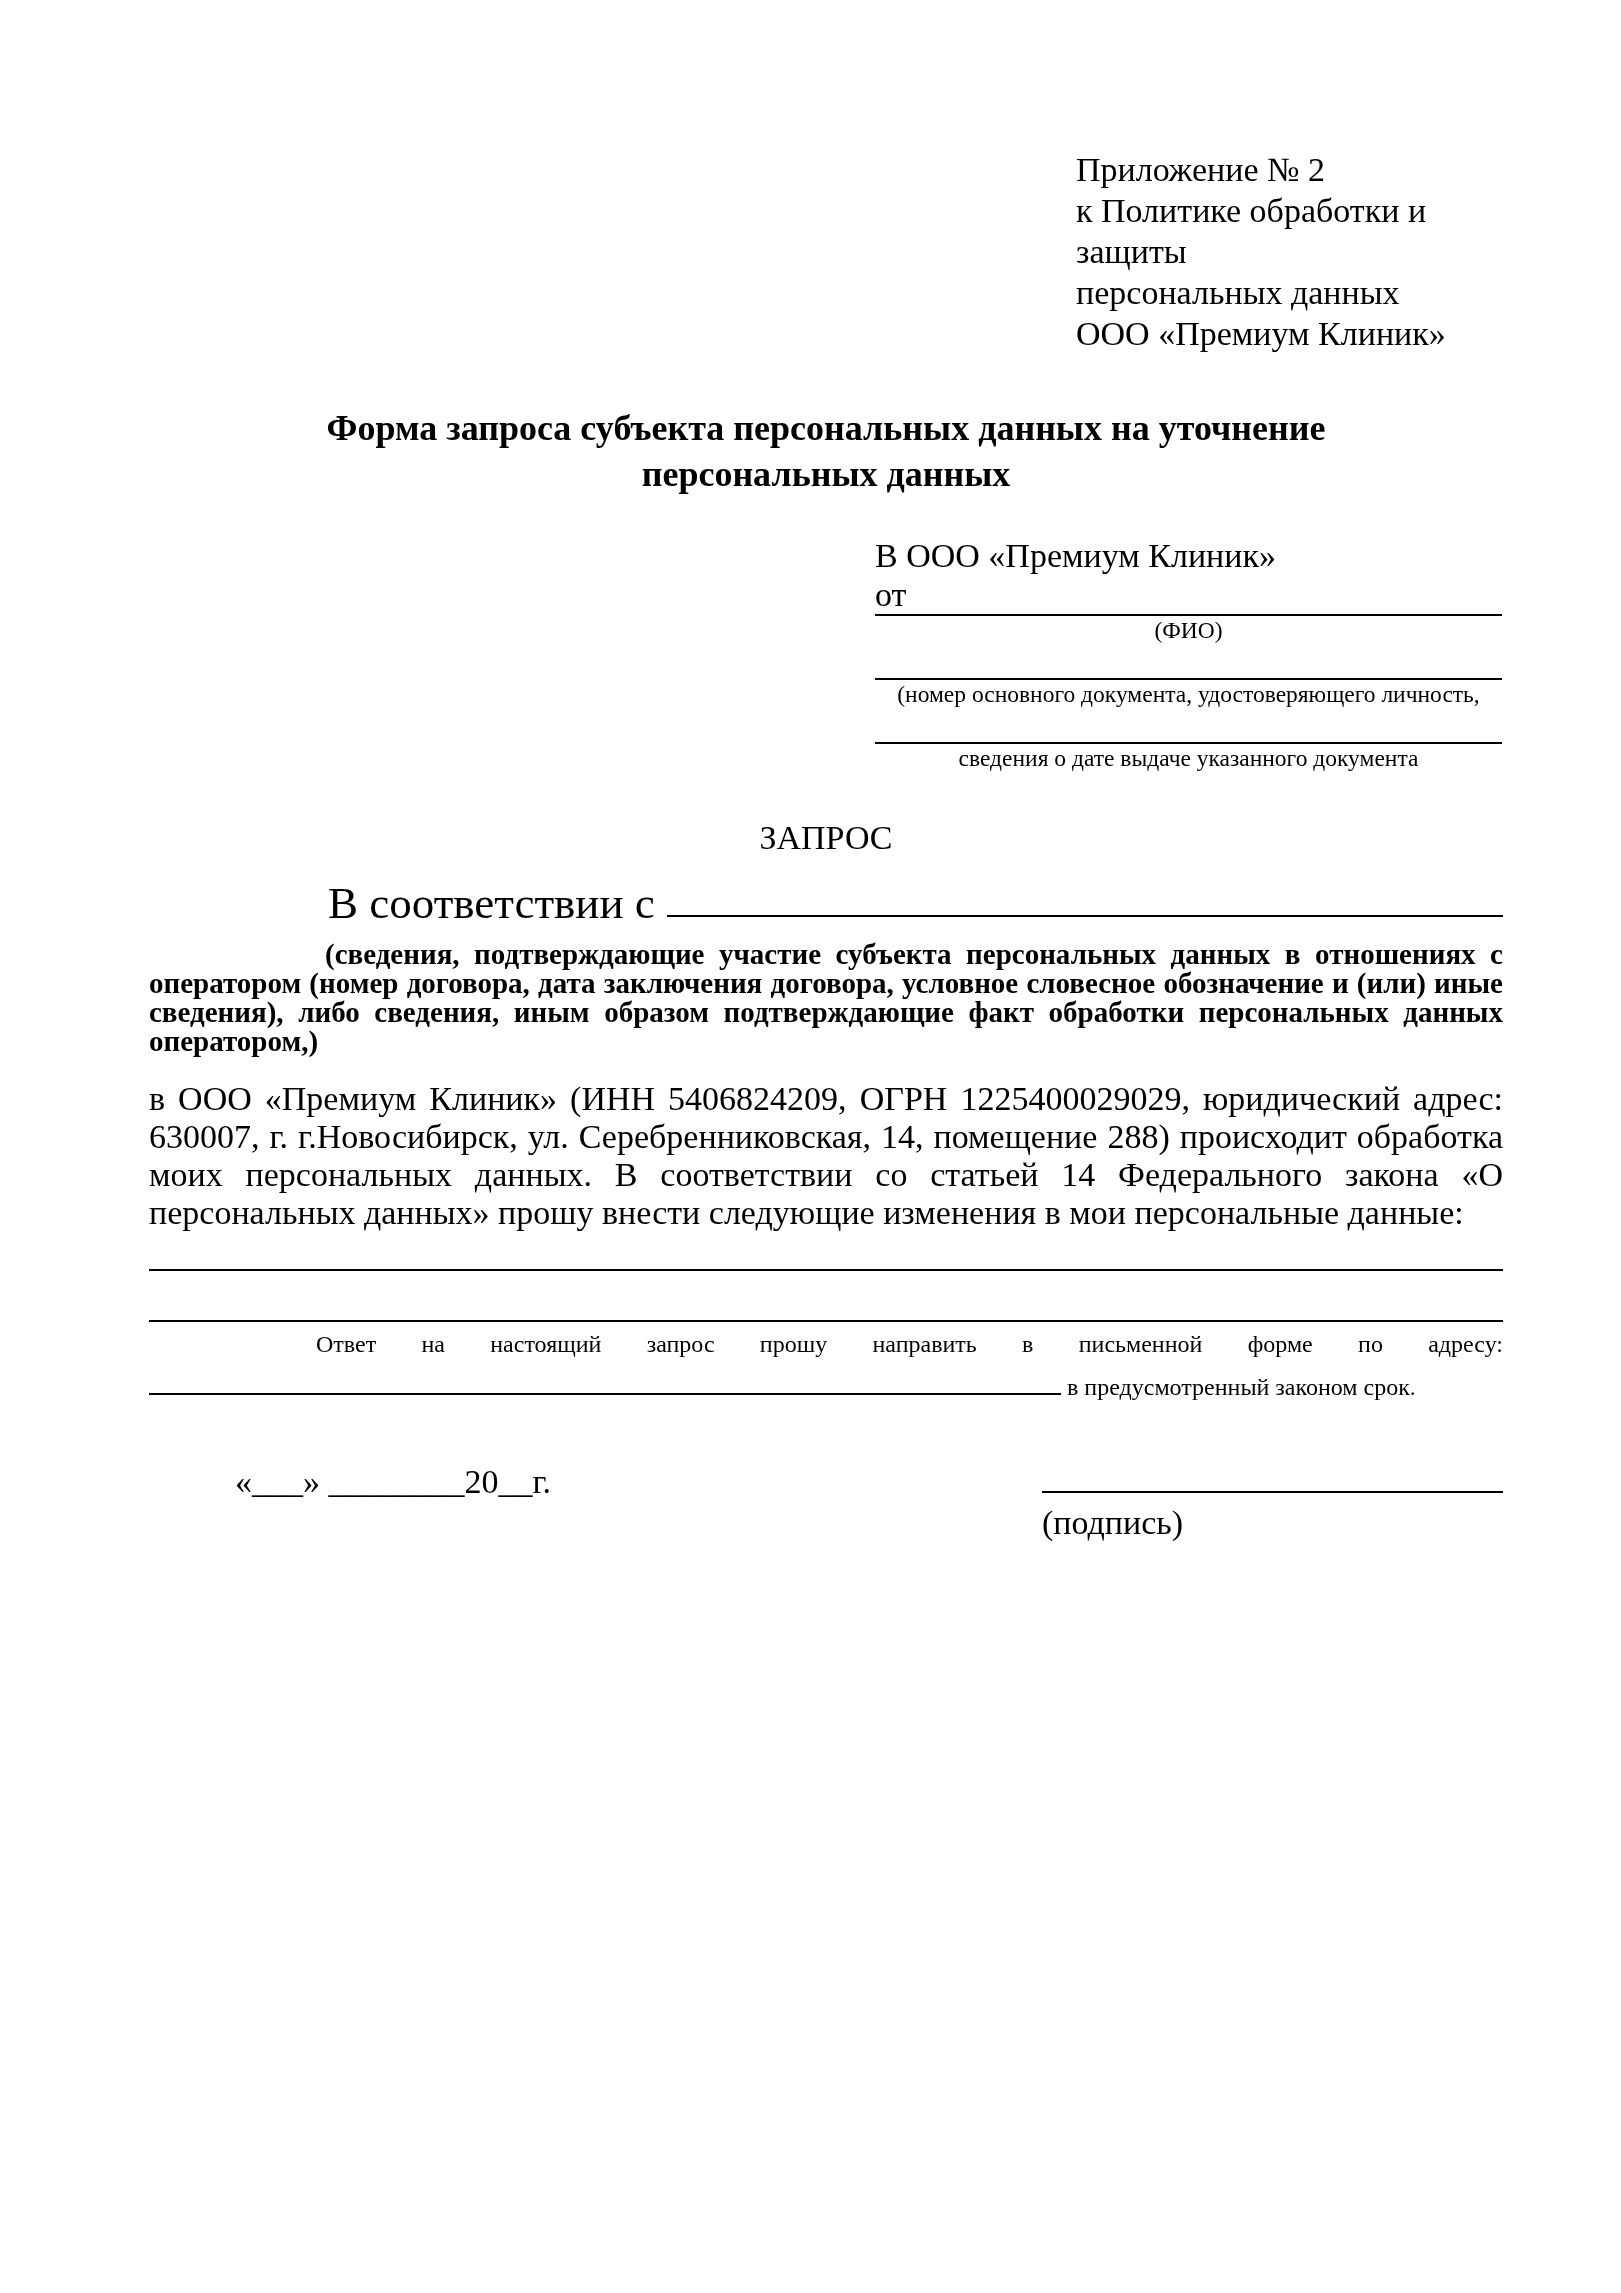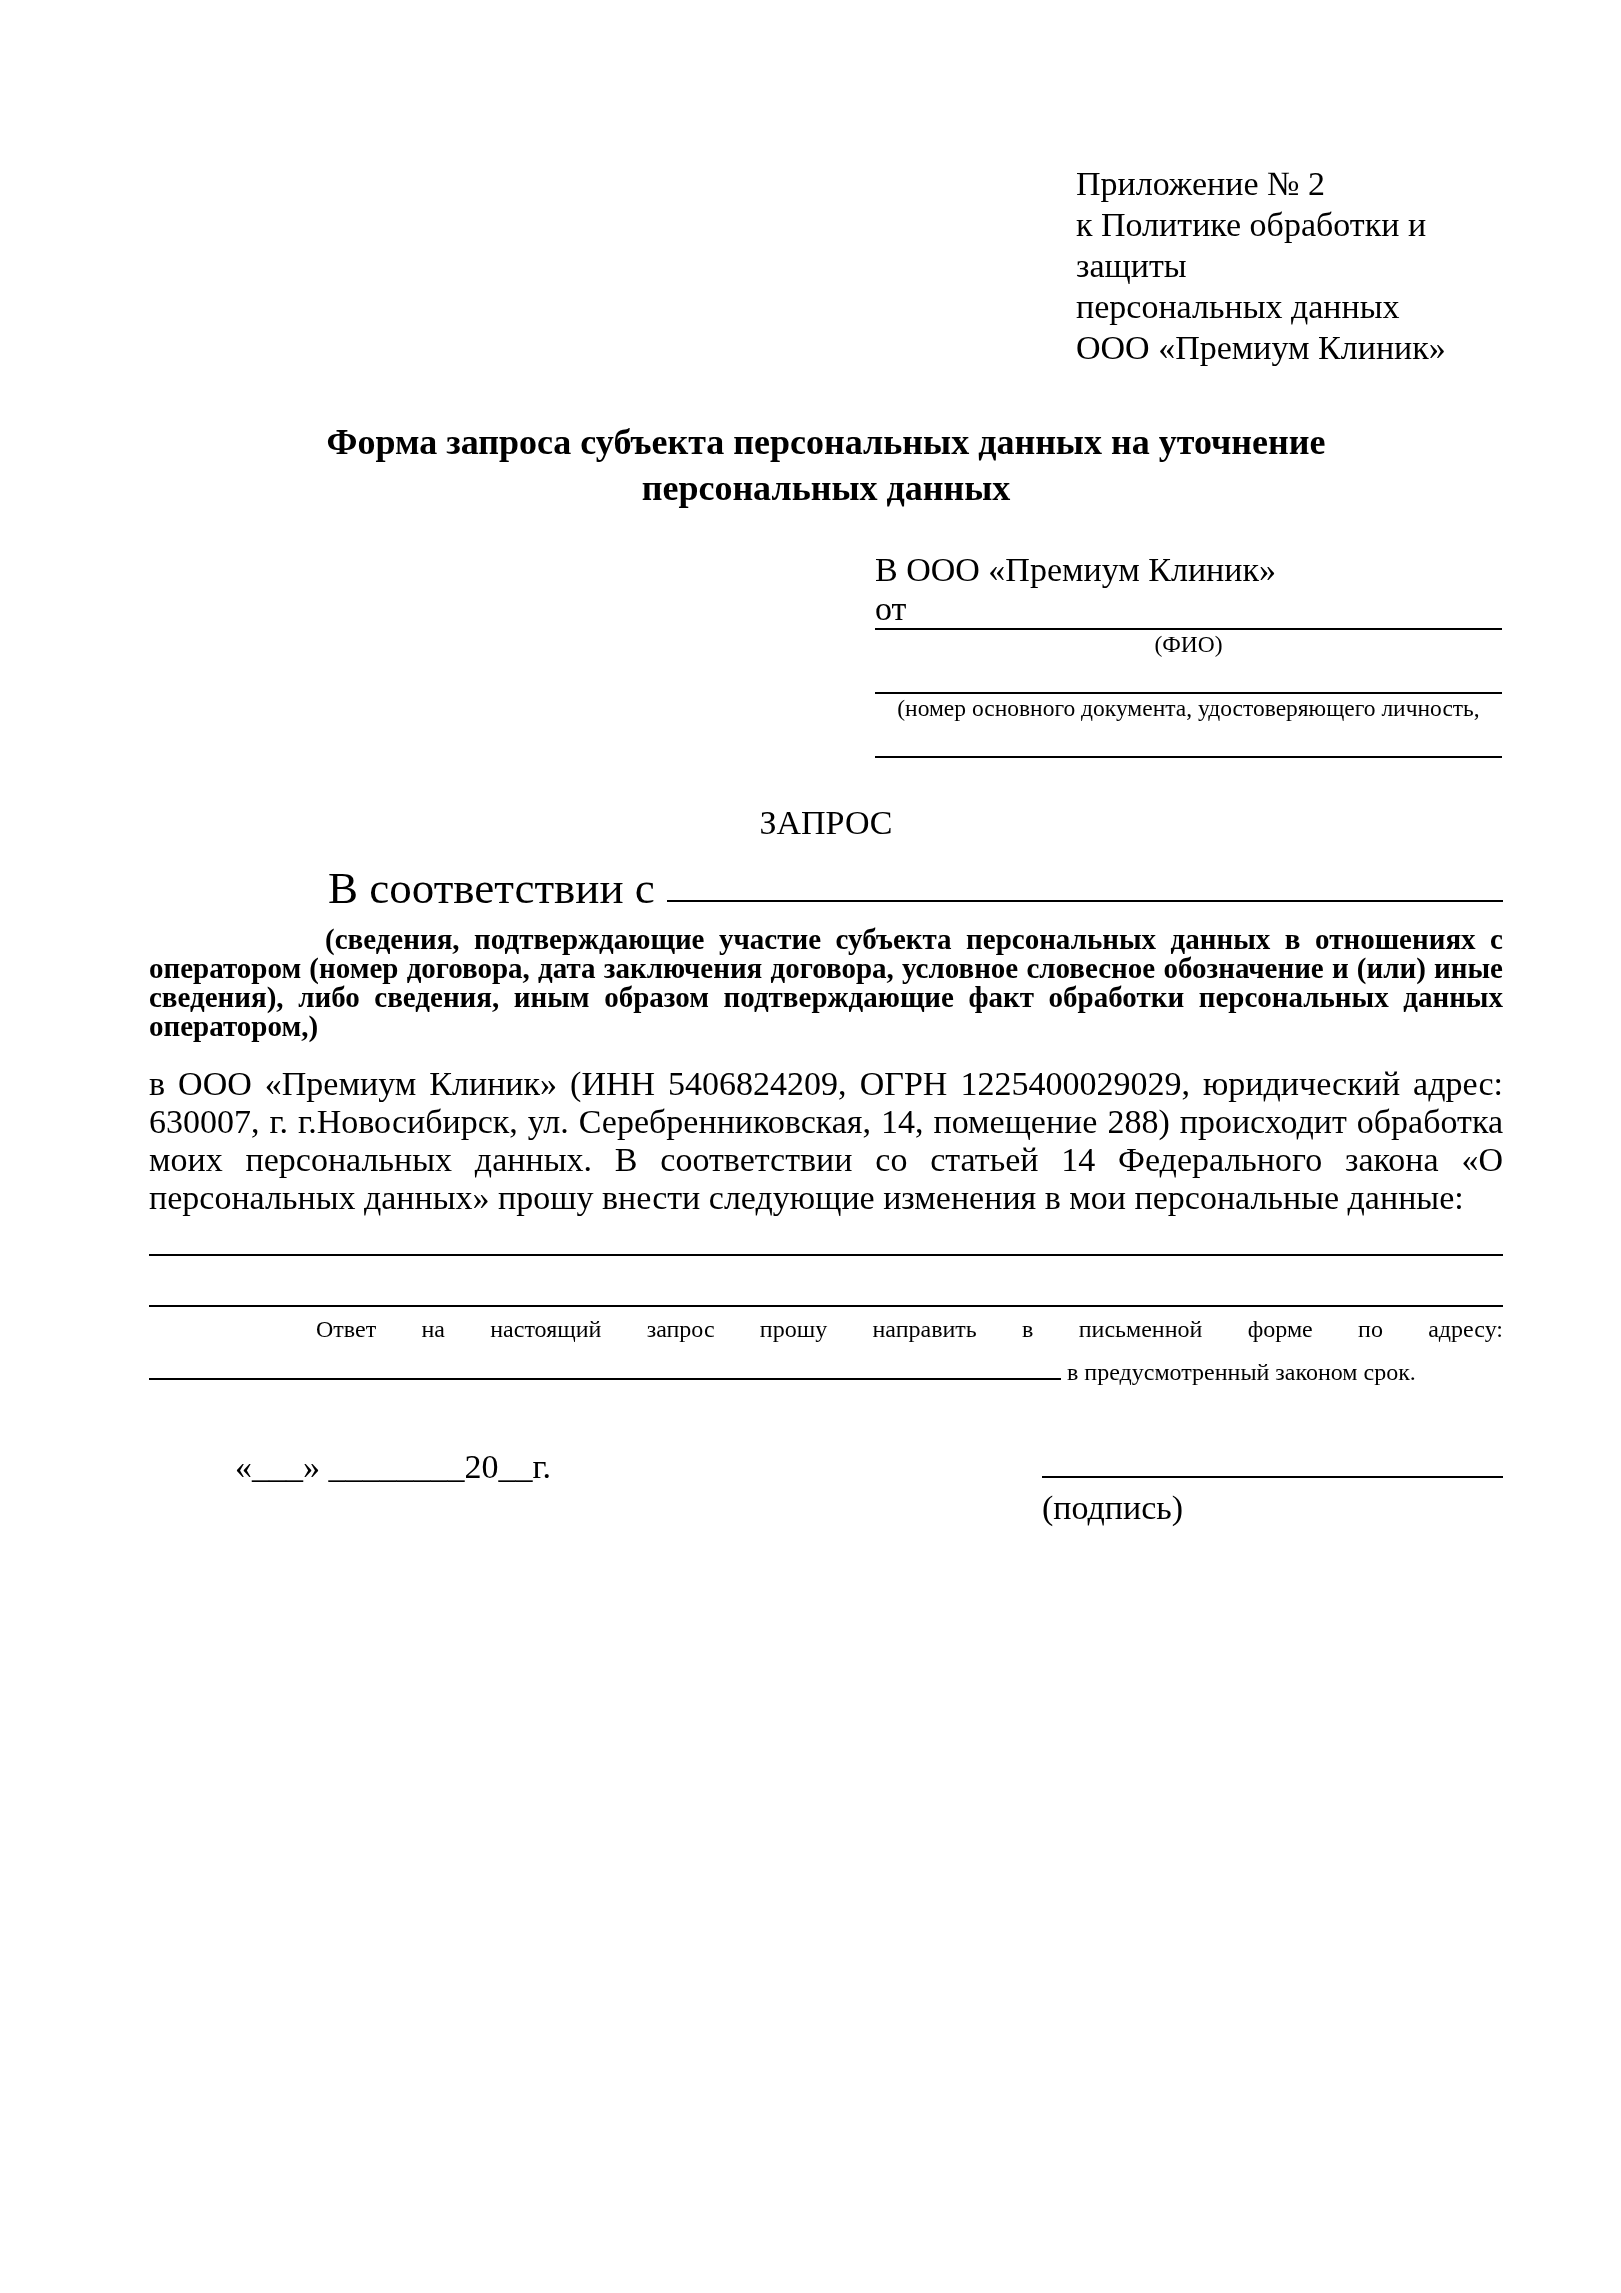--- a/index.html
+++ b/index.html
@@ -10,21 +10,21 @@
     height: 2294px;
     margin: 0 auto;
     background: #ffffff;
     font-family: "Liberation Serif", "DejaVu Serif", serif;
     color: #000000;
     overflow: hidden;
   }
   .content {
     position: absolute;
     left: 149px;
-    top: 14px;
+    top: 0;
     width: 1354px;
   }
   
   .appendix {
     margin-top: 149px;
     margin-left: 927px;
     font-size: 34px;
     line-height: 41px;
   }
   
@@ -157,20 +157,21 @@
       <div class="field first">
         <div class="rule"></div>
         <div class="caption">(ФИО)</div>
       </div>
       <div class="field">
         <div class="rule"></div>
         <div class="caption">(номер основного документа, удостоверяющего личность,</div>
       </div>
       <div class="field">
         <div class="rule"></div>
+        <div class="caption">сведения о дате выдаче указанного документа</div>
       </div>
     </div>
 
     <div class="zapros">ЗАПРОС</div>
 
     <div class="intro-line">
       <span class="label">В соответствии с</span>
       <span class="fill"></span>
     </div>
 

